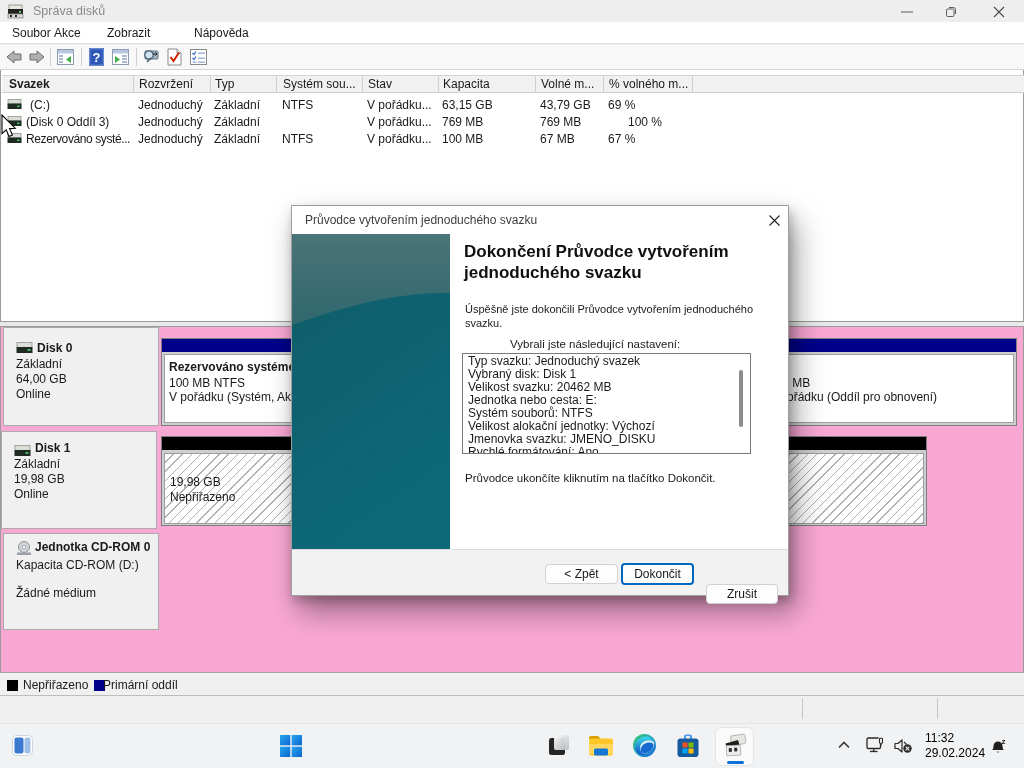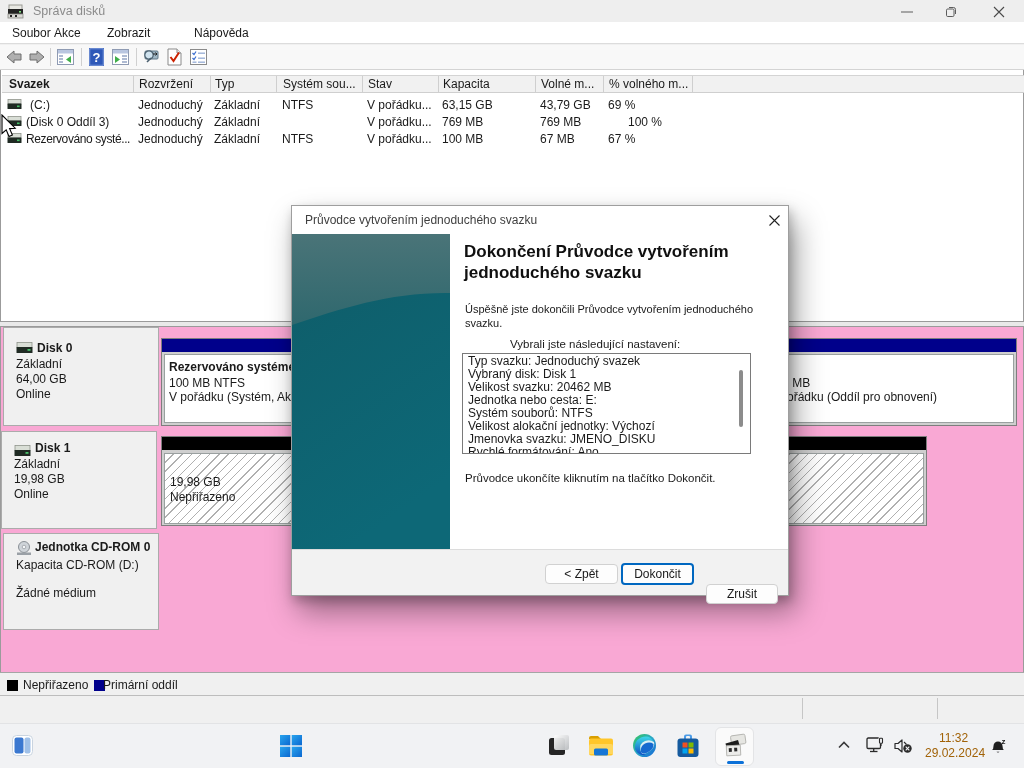--- a/index.html
+++ b/index.html
@@ -330,21 +330,21 @@
     <line x1="15" y1="7.2" x2="15" y2="10" stroke="#2a2a2a" stroke-width="1.1"></line>
   </svg>
 
   <svg class="abs" style="left:893px;top:13px" width="20" height="18" viewBox="0 0 20 18">
     <path d="M2 6.5 h3 l4 -3.5 v12 l-4 -3.5 h-3 z" fill="none" stroke="#2a2a2a" stroke-width="1.2" stroke-linejoin="round"></path>
     <path d="M11 5 L13.5 7.5" stroke="#2a2a2a" stroke-width="1.1"></path>
     <circle cx="14.5" cy="11.5" r="4.2" fill="#2a2a2a"></circle>
     <path d="M12.7 9.7 L16.3 13.3 M16.3 9.7 L12.7 13.3" stroke="#f1f2f4" stroke-width="1.1"></path>
   </svg>
 
-  <div class="abs" style="left:925px;top:7px;width:57px;height:30px;font-size:12px;color:#a16207;text-align:center;line-height:15px;">11:32<br>29.02.2024</div>
+  <div class="abs" style="left:925px;top:7px;width:57px;height:30px;font-size:12px;color:#000000;text-align:left;line-height:15px;">11:32<br>29.02.2024</div>
 
   <svg class="abs" style="left:988px;top:13px" width="20" height="20" viewBox="0 0 20 20">
     <path d="M4 13 q1.5 -1 1.5 -4 a4.5 4.5 0 0 1 9 0 q0 3 1.5 4 z" fill="#1f1f1f"></path>
     <path d="M8.5 14.8 a1.8 1.8 0 0 0 3 0 z" fill="#1f1f1f"></path>
     <text x="13.5" y="7" font-size="8" font-weight="bold" fill="#1f1f1f" font-family="Liberation Sans">z</text>
   </svg>
 </div>
 
 <div class="abs" id="dialog" style="left:291px;top:205px;width:498px;height:391px;background:#ffffff;border:1px solid #9e9e9e;box-shadow:7px 16px 28px rgba(0,0,0,0.38), 2px 5px 10px rgba(0,0,0,0.22);">
 

